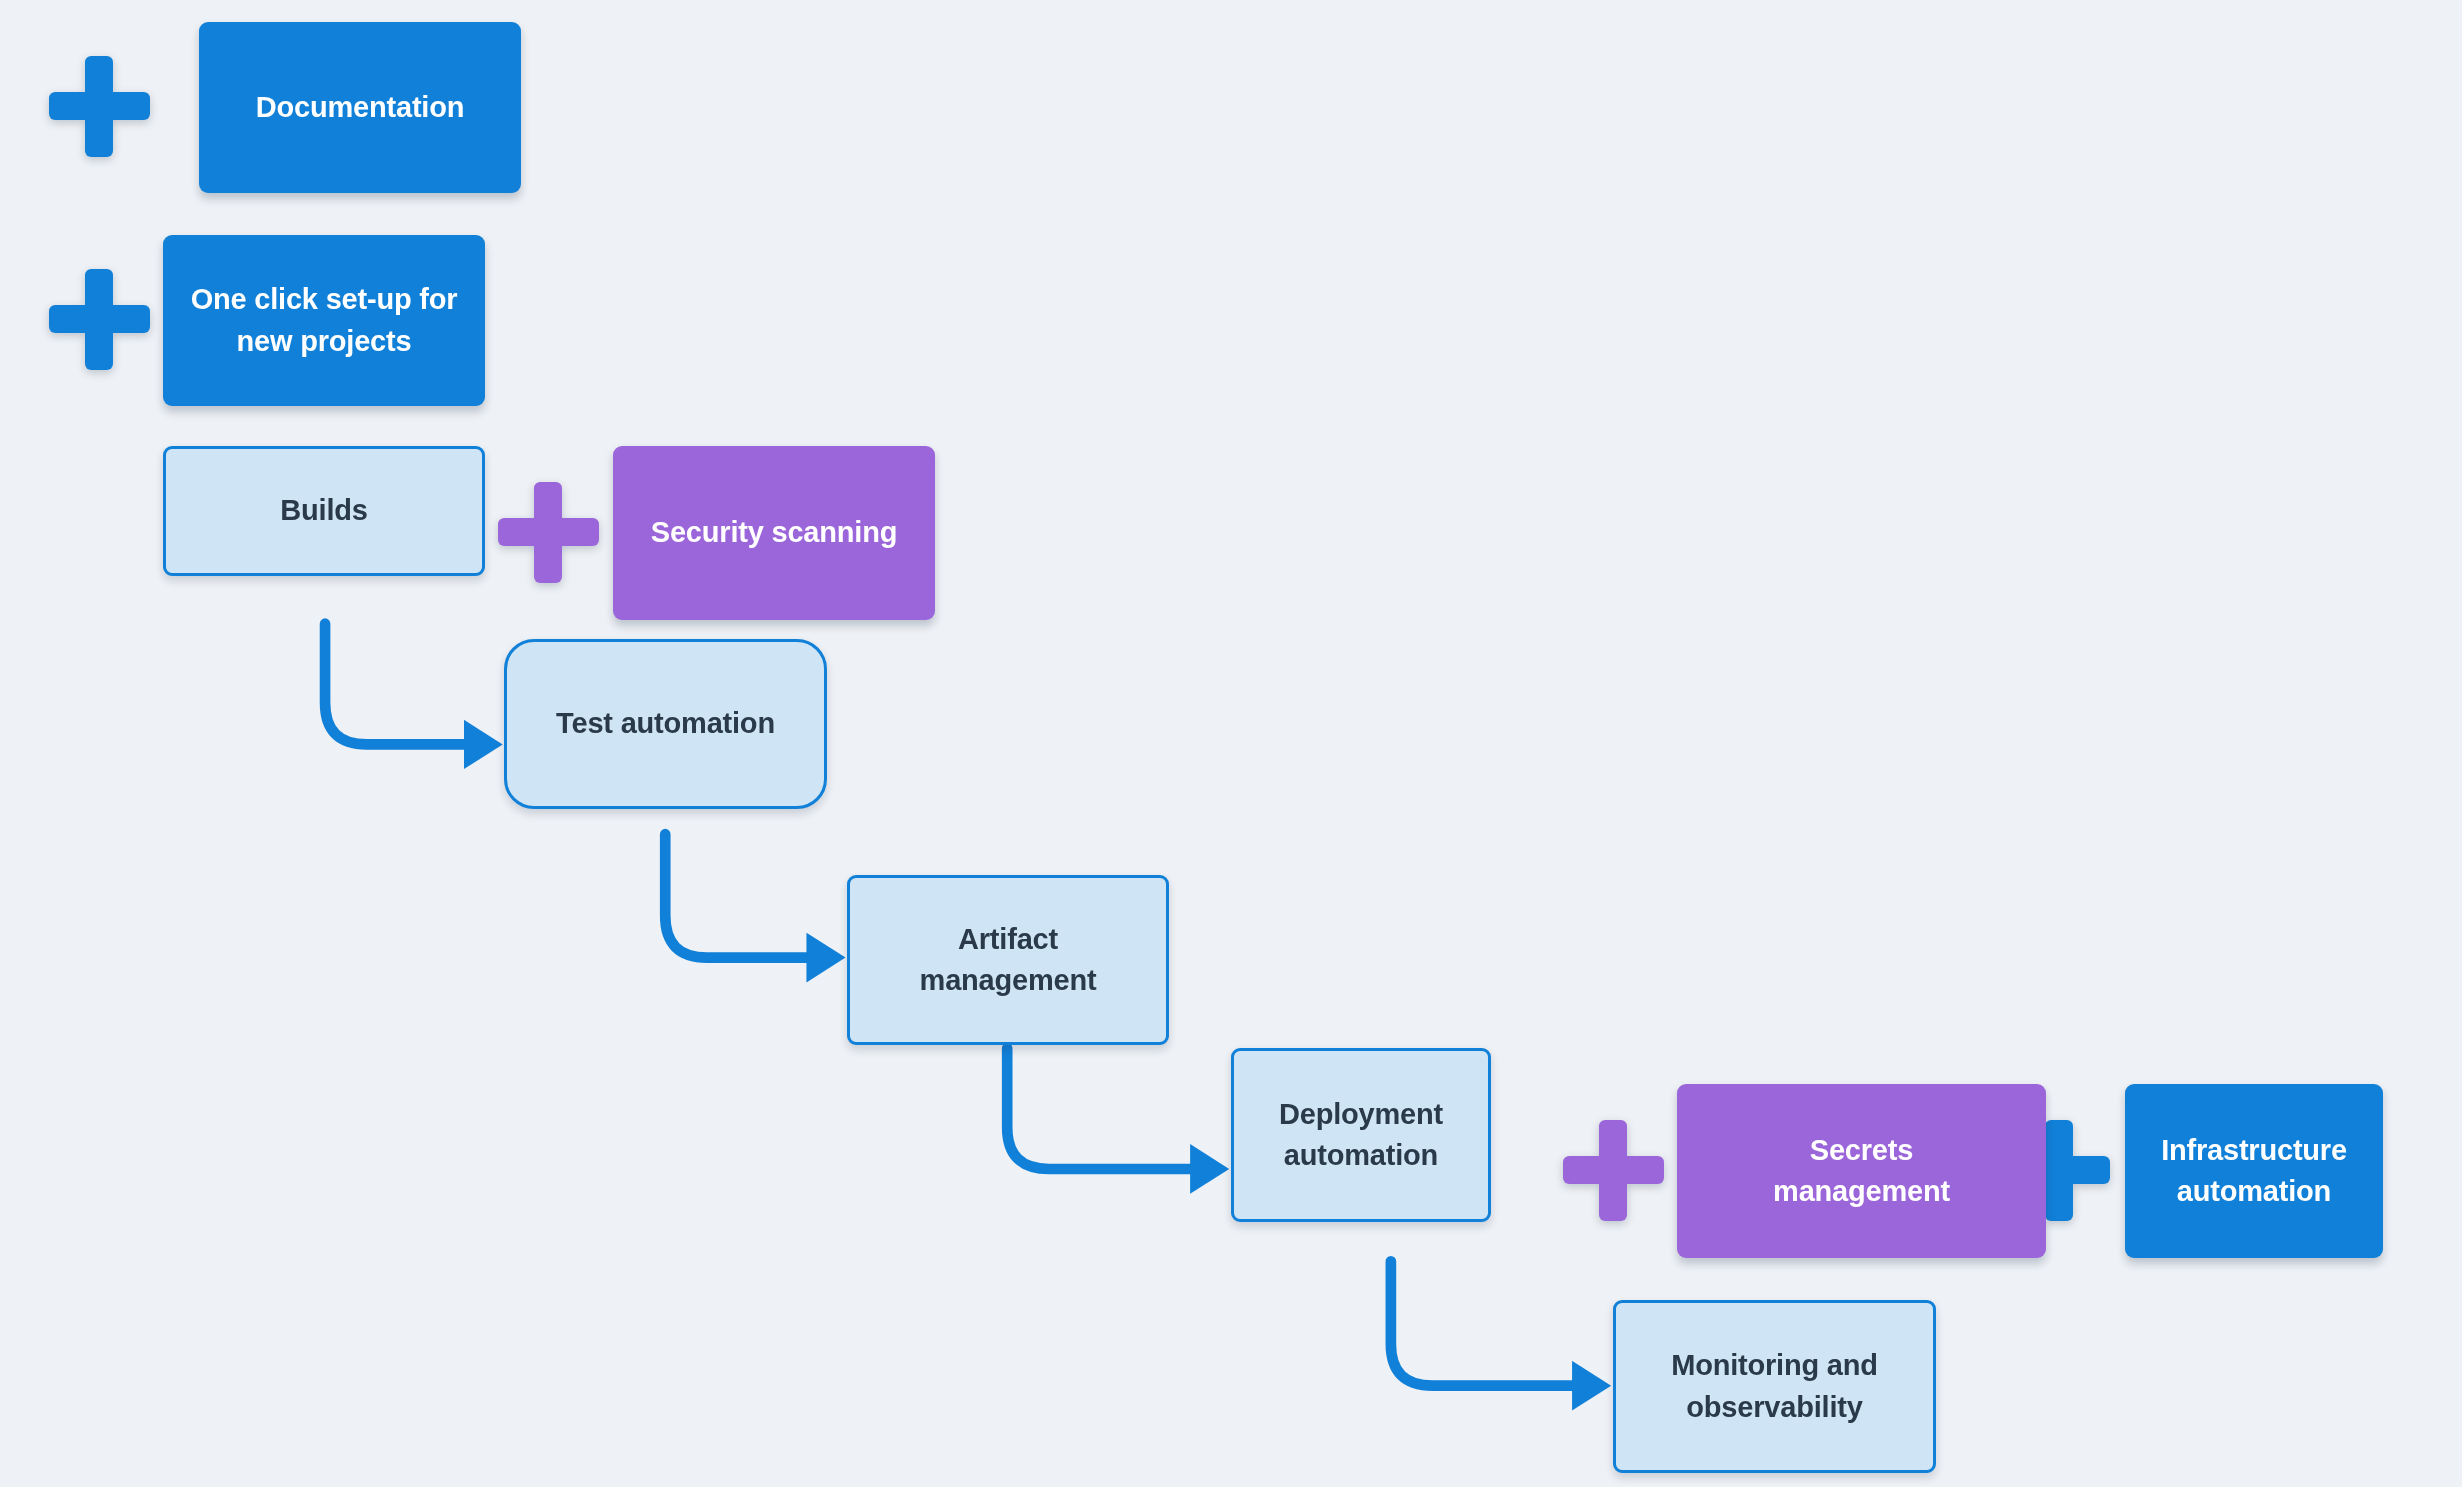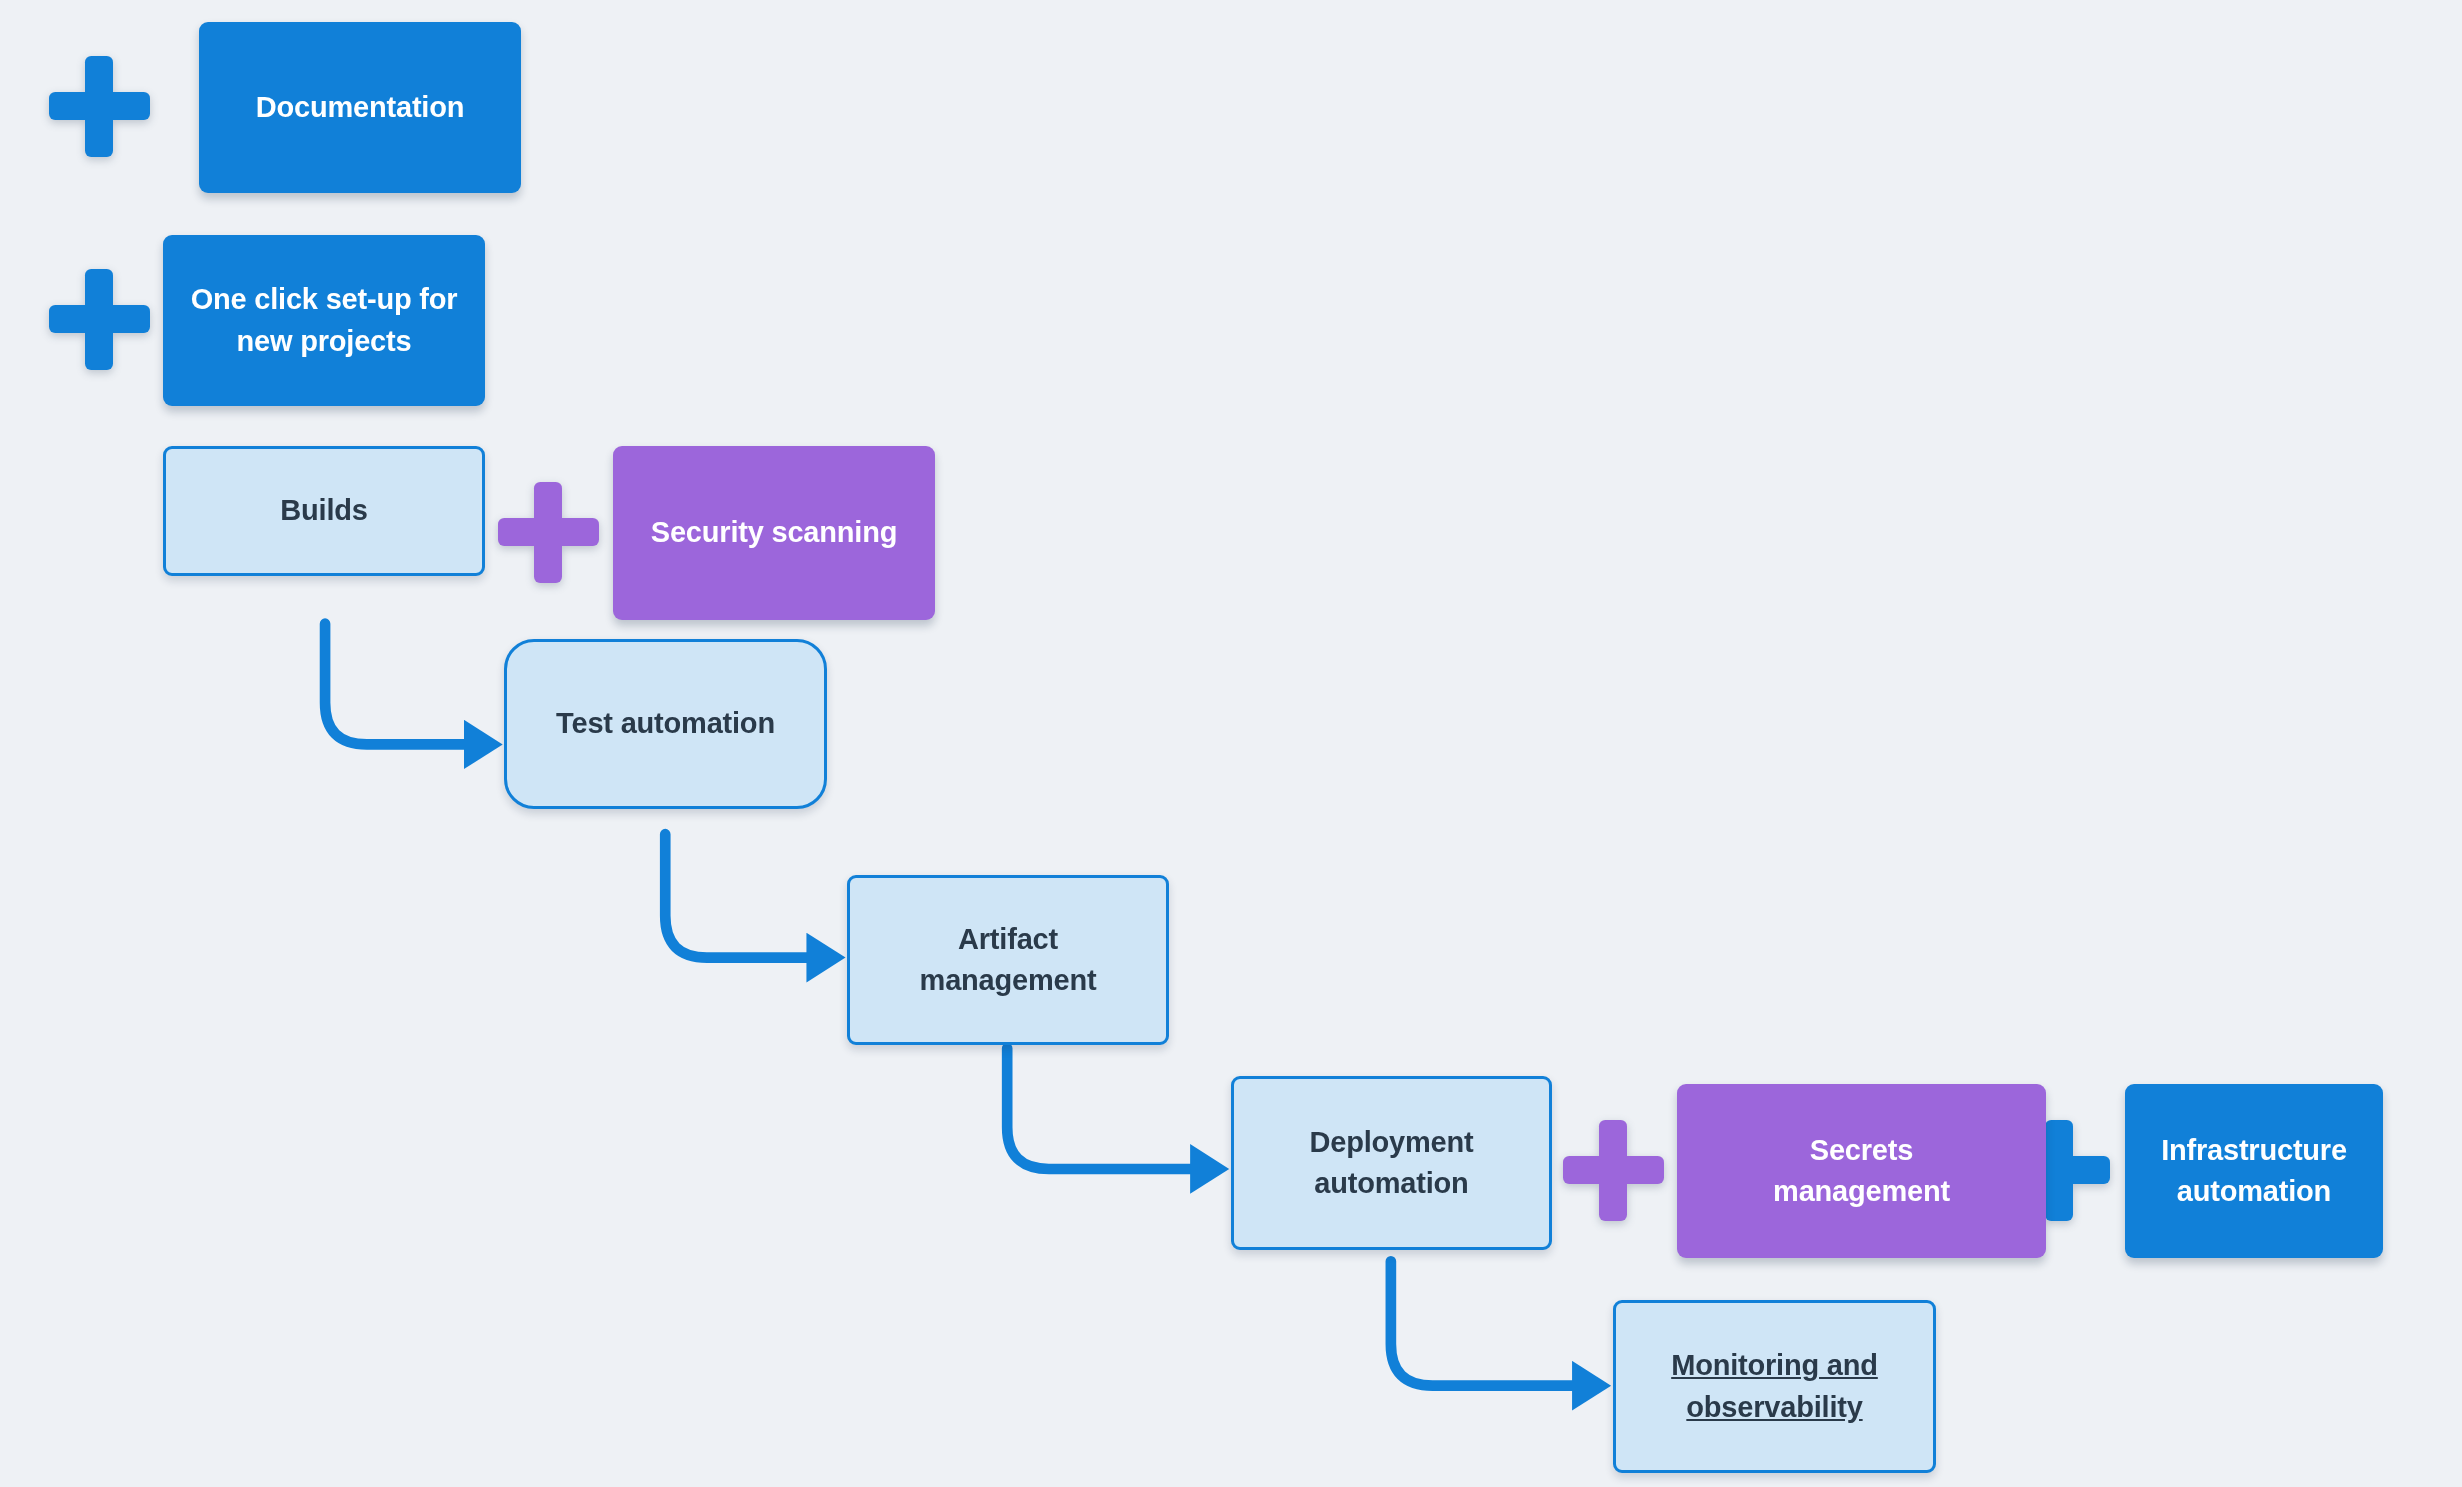--- a/index.html
+++ b/index.html
@@ -50,24 +50,24 @@
     color:var(--dark-text);
     box-shadow:0 4.4px 8px rgba(20,40,70,0.16);
   }
   
   .n0{left:163px;top:22px;width:322px;height:171px;margin-left:36px;}
   .n1{left:163px;top:235px;width:322px;height:171px;}
   .n2{left:163px;top:446px;width:322px;height:130px;}
   .n3{left:613px;top:446px;width:322px;height:174px;}
   .n4{left:504px;top:639px;width:323px;height:170px;border-radius:30px;}
   .n5{left:847px;top:875px;width:322px;height:170px;text-align:center;}
-  .n6{left:1231px;top:1076px;width:321px;height:174px;}
+  .n6{left:1231px;top:1048px;width:260px;height:174px;}
   .n7{left:1677px;top:1084px;width:369px;height:174px;}
   .n8{left:2125px;top:1084px;width:258px;height:174px;}
-  .n9{left:1613px;top:1300px;width:323px;height:173px;text-decoration:underline;}
+  .n9{left:1613px;top:1300px;width:323px;height:173px;}
   
   .plus{
     position:absolute;
     width:101px;height:101px;
     filter:drop-shadow(0 3.6px 4.4px rgba(20,40,70,0.22));
   }
   .plus::before,.plus::after{
     content:"";
     position:absolute;
     border-radius:6.2px;

